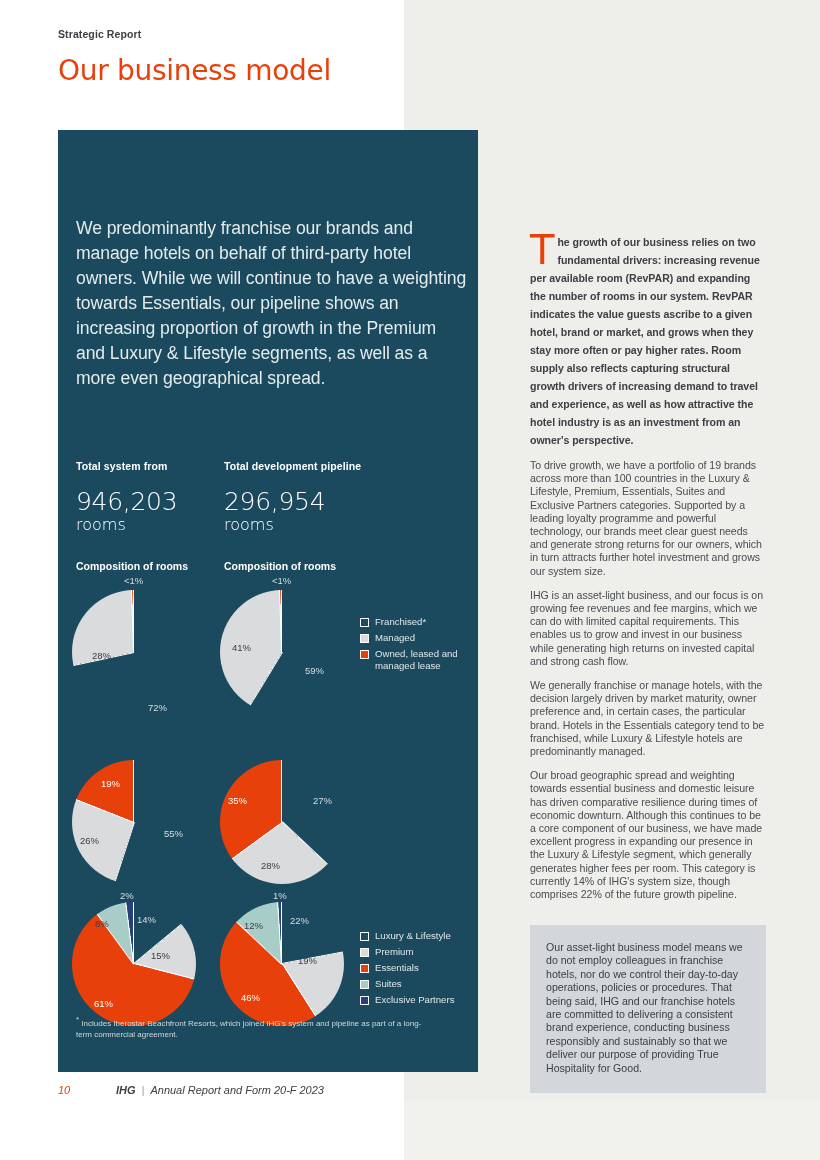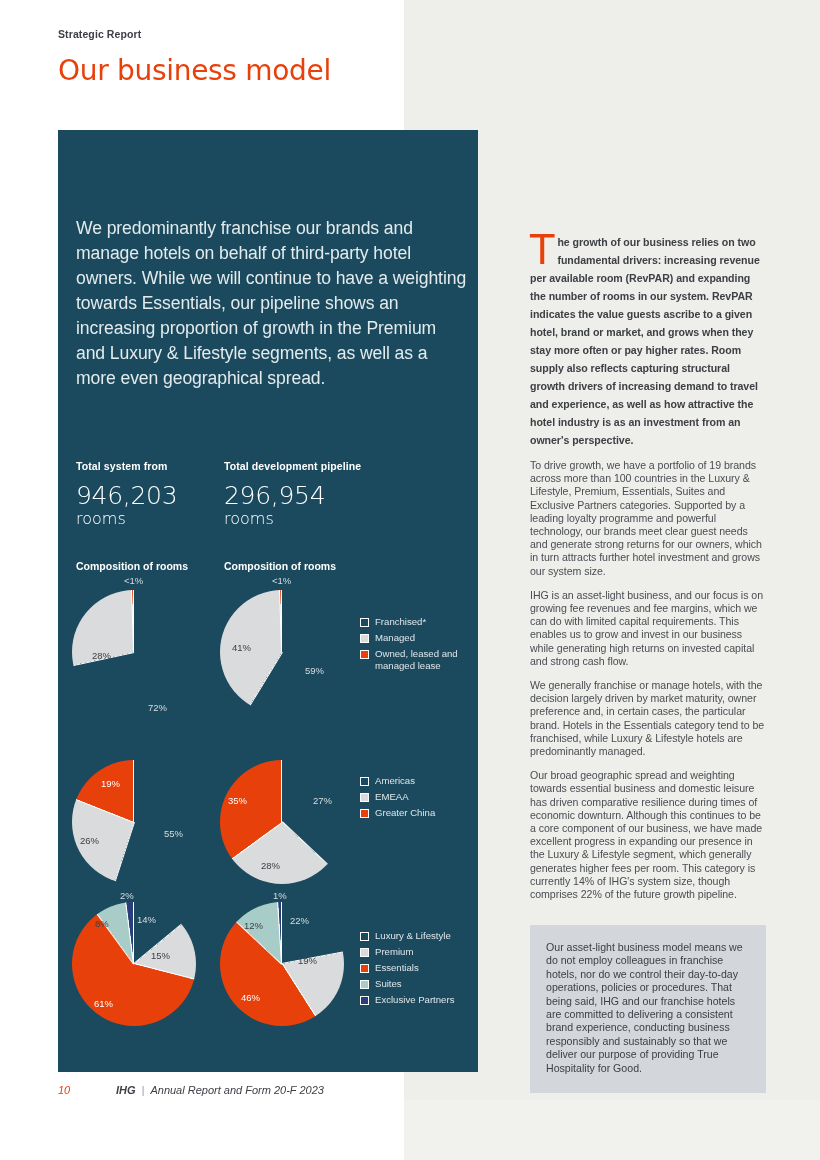--- a/index.html
+++ b/index.html
@@ -42,21 +42,21 @@
     font-size:17.6px; line-height:25px; color:#e3ebed; font-weight:300;
     letter-spacing:-0.1px;
   }
 
   
   .stat { position:absolute; }
   .stat-1 { left:18px; top:330px; }
   .stat-2 { left:166px; top:330px; }
   .stat-label { font-size:10.5px; font-weight:bold; color:#ffffff; letter-spacing:.1px;}
   .stat-value {
-    font-size:25px; font-weight:300; color:#ffffff; margin-top:11px; line-height:26px;
+    font-size:25px; font-weight:300; color:#ffffff; margin-top:17px; line-height:26px;
     letter-spacing:-0.3px; font-family:"DejaVu Sans", sans-serif;
   }
   .stat-unit { font-size:16px; font-weight:300; color:#ffffff; line-height:19px;
     font-family:"DejaVu Sans", sans-serif;}
 
   .comp-label { position:absolute; font-size:10.5px; font-weight:bold; color:#ffffff; }
   .comp-1 { left:18px; top:430px; }
   .comp-2 { left:166px; top:430px; }
 
   
@@ -205,34 +205,20 @@
     <div class="sep" style="transform: rotate(313.2deg);"></div>
         <div class="sep" style="transform: rotate(414deg);"></div>
         <div class="sep" style="transform: rotate(540deg);"></div>
         <div class="ring-edge"></div>
         <div class="hole"></div>
       </div>
     <div class="dlab white" style="left:170px; top:665px;">35%</div>
     <div class="dlab dark" style="left:203px; top:730px;">28%</div>
     <div class="dlab" style="left:255px; top:665px;">27%</div>
 
-    <div class="legend" style="left:302px; top:645px;">
-      <div class="legend-row">
-        <span class="swatch" style="background: rgb(27, 74, 94);"></span>
-        <span class="legend-text">Americas</span>
-      </div>
-      <div class="legend-row">
-        <span class="swatch" style="background: rgb(217, 219, 220);"></span>
-        <span class="legend-text">EMEAA</span>
-      </div>
-      <div class="legend-row">
-        <span class="swatch" style="background: rgb(232, 64, 10);"></span>
-        <span class="legend-text">Greater China</span>
-      </div>
-    </div>
 
     <div class="donut-wrap" style="left:14px; top:772px;">
       <div class="donut" style="background: conic-gradient(rgb(27, 74, 94) 0deg, rgb(27, 74, 94) 50.4deg, rgb(217, 219, 220) 50.4deg, rgb(217, 219, 220) 104.4deg, rgb(232, 64, 10) 104.4deg, rgb(232, 64, 10) 324deg, rgb(168, 205, 201) 324deg, rgb(168, 205, 201) 352.8deg, rgb(42, 63, 122) 352.8deg, rgb(42, 63, 122) 360deg);"></div>
 
     <div class="sep" style="transform: rotate(230.4deg);"></div>
         <div class="sep" style="transform: rotate(284.4deg);"></div>
         <div class="sep" style="transform: rotate(504deg);"></div>
         <div class="sep" style="transform: rotate(532.8deg);"></div>
         <div class="sep" style="transform: rotate(540deg);"></div>
         <div class="ring-edge"></div>
@@ -277,20 +263,24 @@
       <div class="legend-row">
         <span class="swatch" style="background: rgb(168, 205, 201);"></span>
         <span class="legend-text">Suites</span>
       </div>
       <div class="legend-row">
         <span class="swatch" style="background: rgb(42, 63, 122);"></span>
         <span class="legend-text">Exclusive Partners</span>
       </div>
     </div>
 
+    <div class="footnote">
+      <sup>*</sup>
+      <span>Includes Iberostar Beachfront Resorts, which joined IHG's system and pipeline as part of a long-term commercial agreement.</span>
+    </div>
   </div>
 
   <div class="rcol">
     <div class="drop-para">
       <span class="dropcap">T</span>
       <span class="p-bold">he growth of our business relies on two fundamental drivers: increasing revenue per available room (RevPAR) and expanding the number of rooms in our system. RevPAR indicates the value guests ascribe to a given hotel, brand or market, and grows when they stay more often or pay higher rates. Room supply also reflects capturing structural growth drivers of increasing demand to travel and experience, as well as how attractive the hotel industry is as an investment from an owner's perspective.</span>
     </div>
     <p class="p-body">To drive growth, we have a portfolio of 19 brands across more than 100 countries in the Luxury &amp; Lifestyle, Premium, Essentials, Suites and Exclusive Partners categories. Supported by a leading loyalty programme and powerful technology, our brands meet clear guest needs and generate strong returns for our owners, which in turn attracts further hotel investment and grows our system size.</p>
     <p class="p-body">IHG is an asset-light business, and our focus is on growing fee revenues and fee margins, which we can do with limited capital requirements. This enables us to grow and invest in our business while generating high returns on invested capital and strong cash flow.</p>
     <p class="p-body">We generally franchise or manage hotels, with the decision largely driven by market maturity, owner preference and, in certain cases, the particular brand. Hotels in the Essentials category tend to be franchised, while Luxury &amp; Lifestyle hotels are predominantly managed.</p>

